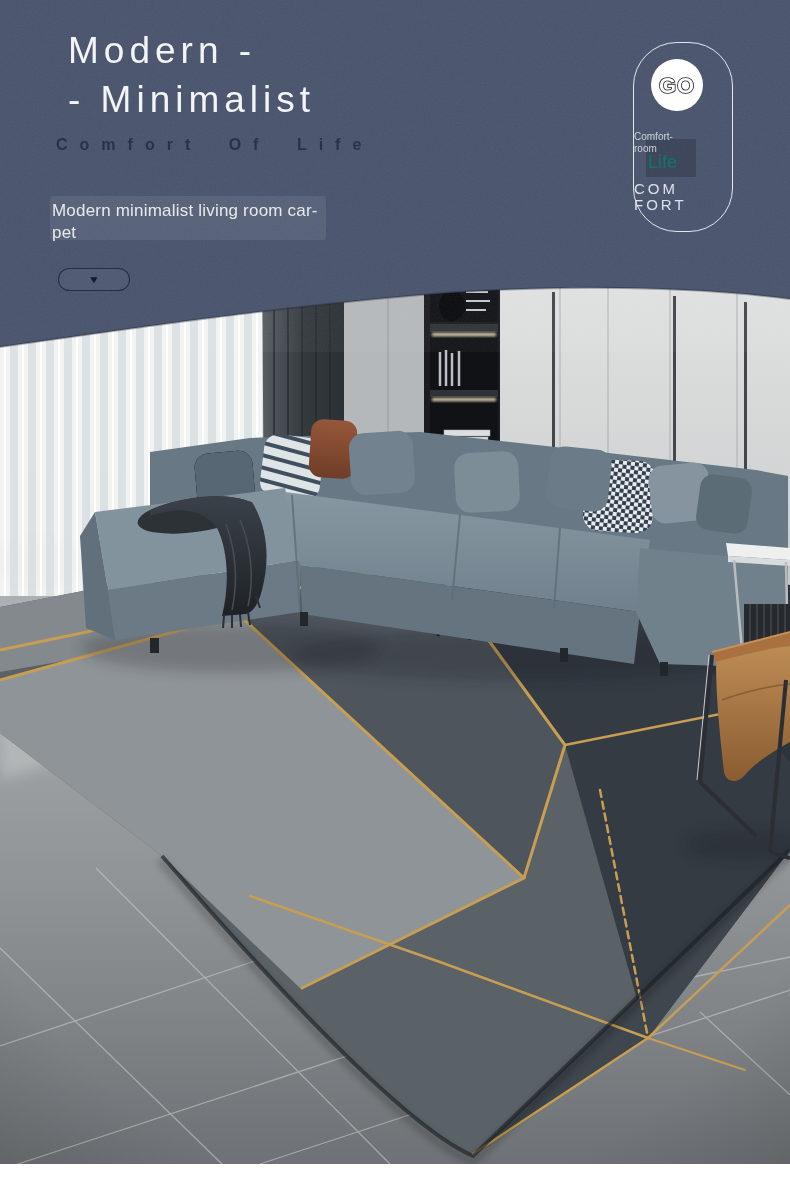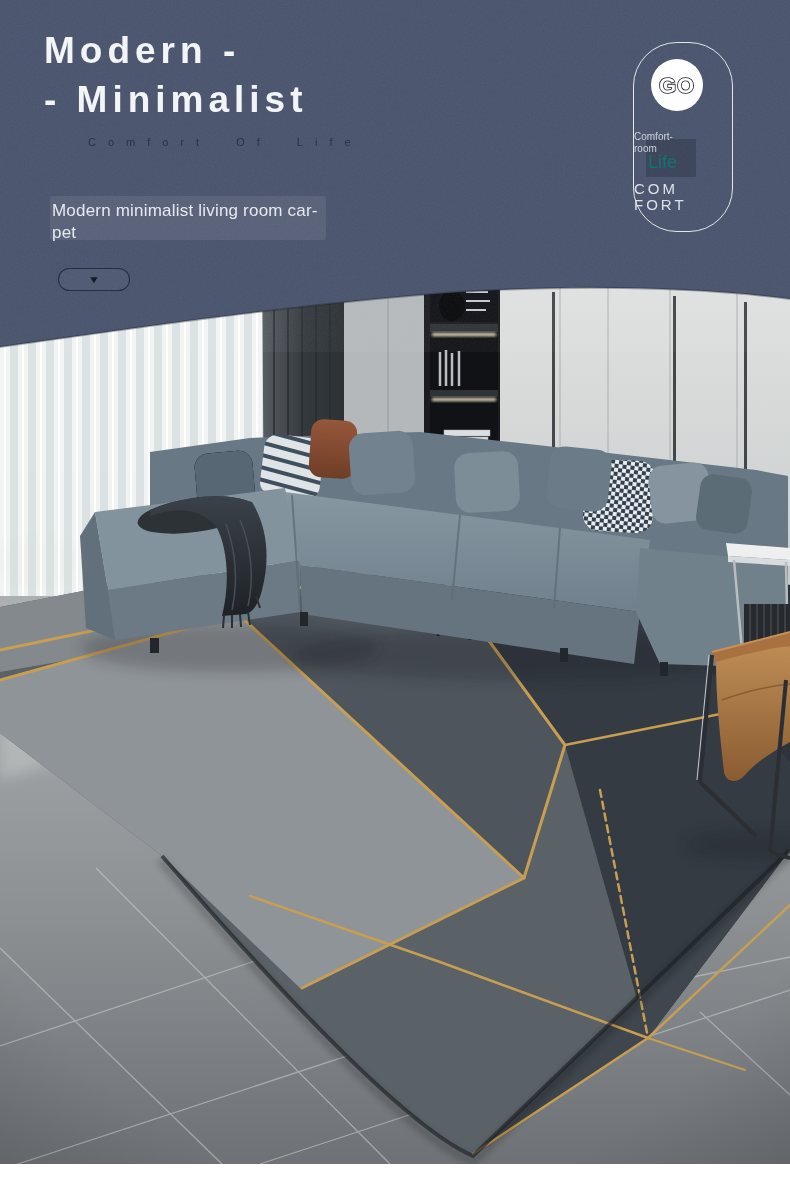--- a/index.html
+++ b/index.html
@@ -8,24 +8,24 @@
   .banner{position:relative;width:790px;height:1178px;background:#ffffff;overflow:hidden;margin:0 auto;}
 
   
   .scene-svg{position:absolute;left:0;top:0;width:790px;height:1178px;display:block;}
   .gold{stroke:var(--c-gold-accent,#c79e52);fill:none;stroke-linecap:round;}
 
   
   .header{position:absolute;left:0;top:0;width:790px;height:352px;}
   .header-svg{position:absolute;left:0;top:0;width:790px;height:352px;display:block;}
   .header-shape{fill:var(--c-header-bg,#47516a);}
-  .title{position:absolute;left:44px;top:26px;font-size:37px;font-weight:bold;
+  .title{position:absolute;left:68px;top:26px;font-size:37px;font-weight:normal;
          letter-spacing:5px;line-height:49px;color:var(--c-header-text,#f2f4f6);white-space:pre;}
-  .tagline{position:absolute;left:56px;top:136px;font-size:11px;font-weight:400;
-           letter-spacing:12px;word-spacing:10px;color:var(--c-tagline-text,#2a3345);white-space:nowrap;margin-left:32px;}
+  .tagline{position:absolute;left:56px;top:136px;font-size:16px;font-weight:700;
+           letter-spacing:12px;word-spacing:10px;color:var(--c-tagline-text,#2a3345);white-space:nowrap;}
   .desc-band{position:absolute;left:50px;top:196px;width:276px;height:44px;
              background:rgba(255,255,255,0.08);border-radius:2px;}
   .desc{position:absolute;left:52px;top:200px;width:300px;font-size:17px;line-height:22px;
         color:#e7eaee;font-weight:400;letter-spacing:0.2px;}
   .expand-pill{position:absolute;left:58px;top:268px;width:72px;height:23px;
                border:1px solid rgba(30,38,58,0.85);border-radius:12px;
                background:rgba(255,255,255,0.03);display:flex;align-items:center;justify-content:center;cursor:pointer;}
   .expand-pill .arrow{font-size:10px;line-height:1;color:#121928;transform:scaleX(1.25);}
 
   

